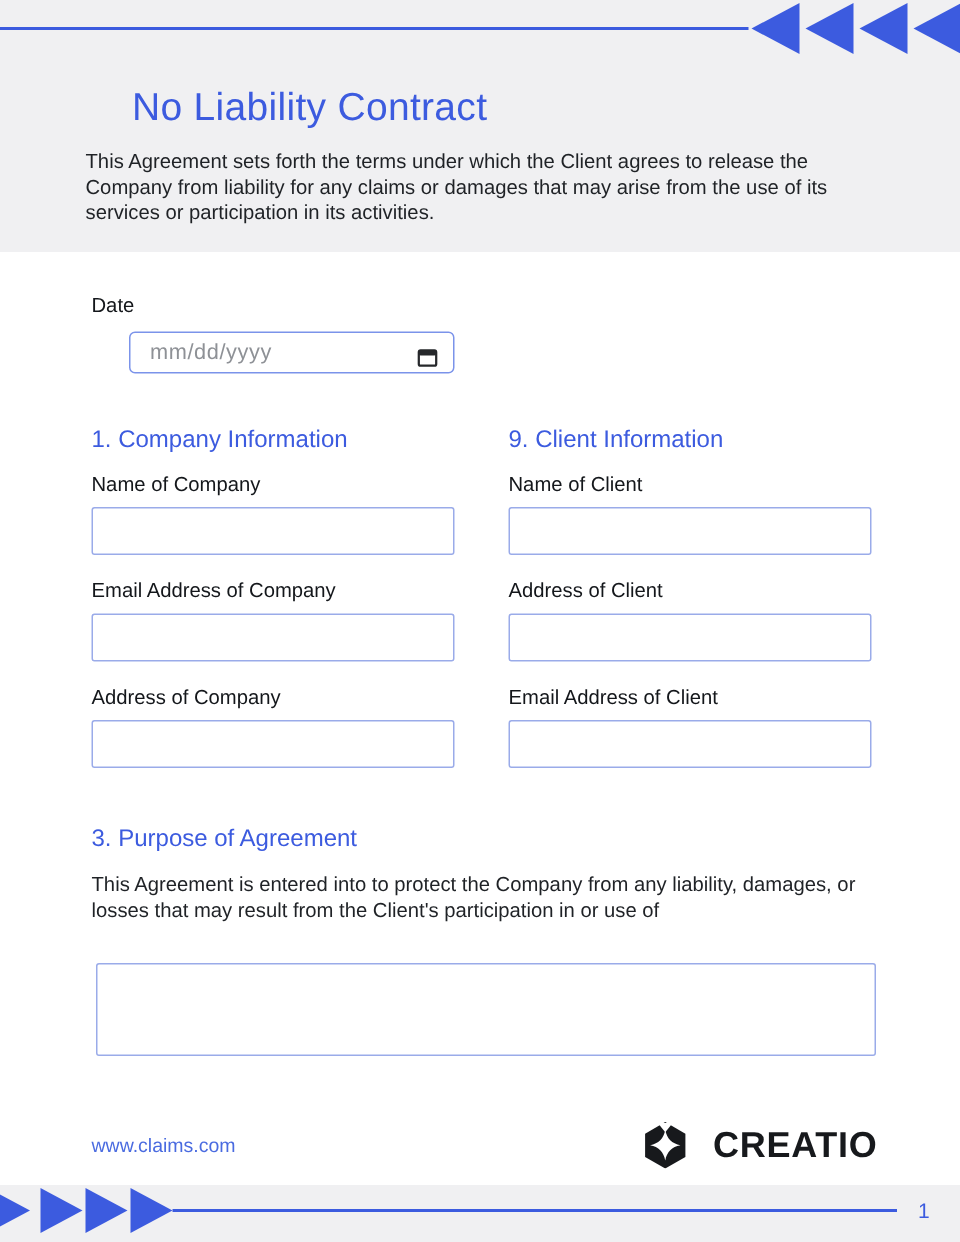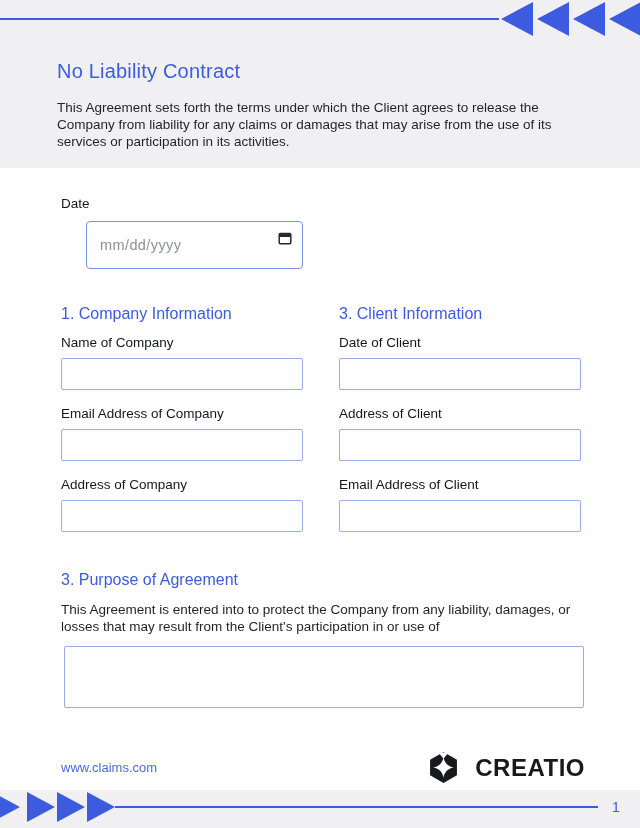--- a/index.html
+++ b/index.html
@@ -20,45 +20,45 @@
   .page{position:relative;width:640px;height:828px;overflow:hidden;background:var(--page_bg);}
 
   
   .band-top{position:absolute;top:0;left:0;width:640px;height:168px;background:var(--band_bg);}
   .rule-top{position:absolute;top:18px;left:0;width:499px;height:2px;background:var(--accent);}
   .tri-left{position:absolute;top:2px;width:0;height:0;
     border-top:17px solid transparent;border-bottom:17px solid transparent;
     border-right:32px solid var(--accent);}
   .tl1{left:501px}.tl2{left:537px}.tl3{left:573px}.tl4{left:609px}
   .header-text{position:absolute;top:52px;left:57px;width:534px;}
-  h1.title{font-size:20px;line-height:38px;font-weight:500;color:var(--accent);letter-spacing:.2px;}
+  h1.title{font-size:26px;line-height:38px;font-weight:500;color:var(--accent);letter-spacing:.2px;margin-left:31px;}
   .header-desc{margin-top:9px;font-size:13.5px;line-height:17px;color:var(--text);}
 
   
   .doc-body{position:absolute;top:168px;left:3px;width:640px;padding:28px 58px 0 58px;}
 
   .field-label{font-size:13.5px;line-height:16px;color:var(--label);margin-bottom:7px;}
   .date-group .field-label{margin-bottom:9px;}
-  .date-wrap{position:relative;width:242px;height:48px;padding-left:25px;}
+  .date-wrap{position:relative;width:242px;height:28px;padding-left:25px;}
   .date-input{width:100%;height:100%;border:1.5px solid var(--border_strong);border-radius:4px;
     background:#fff;padding:0 32px 0 13px;font-family:"Liberation Sans",sans-serif;
     font-size:14.5px;color:var(--text);outline:none;}
   .date-input::placeholder{color:var(--placeholder);letter-spacing:.4px;}
   .cal-icon{position:absolute;right:11px;top:10px;width:14px;height:14px;pointer-events:none;}
 
   .cols{display:grid;grid-template-columns:242px 242px;column-gap:36px;margin-top:36px;}
   .section-heading{font-size:16px;line-height:18px;font-weight:500;color:var(--accent);margin-bottom:12px;}
   .text-input{width:242px;height:32px;border:1px solid var(--border_light);border-radius:2px;
     background:#fff;padding:0 10px;font-family:"Liberation Sans",sans-serif;font-size:14px;
     color:var(--text);outline:none;display:block;}
   .field-block{margin-bottom:16px;}
   .field-block:last-child{margin-bottom:0;}
 
   .purpose{margin-top:39px;}
-  .purpose-desc{font-size:13.5px;line-height:17px;color:var(--text);margin-bottom:11px;width:530px;}
+  .purpose-desc{font-size:13.5px;line-height:17px;color:var(--text);margin-bottom:27px;width:530px;}
   .purpose-textarea{width:520px;height:62px;border:1px solid var(--border_light);border-radius:2px;
     background:#fff;resize:none;padding:8px 10px;font-family:"Liberation Sans",sans-serif;
     font-size:14px;color:var(--text);outline:none;display:block;margin-left:3px;}
 
   
   .footer-row{margin-top:44px;display:flex;align-items:center;justify-content:space-between;width:524px;}
   .site-link{font-size:13px;color:var(--link);text-decoration:none;}
   .brand{display:flex;align-items:center;gap:16px;}
   .brand-name{font-size:24px;font-weight:700;letter-spacing:.5px;color:var(--brand_dark);}
 
@@ -113,23 +113,23 @@
           <div class="field-label">Email Address of Company</div>
           <input class="text-input" type="text" style="">
         </div>
         <div class="field-block">
           <div class="field-label">Address of Company</div>
           <input class="text-input" type="text" style="">
         </div>
       </div>
 
       <div class="col">
-        <div class="section-heading">3. Client Information</div>
+        <div class="section-heading">9. Client Information</div>
         <div class="field-block">
-          <div class="field-label">Date of Client</div>
+          <div class="field-label">Name of Client</div>
           <input class="text-input" type="text" style="">
         </div>
         <div class="field-block">
           <div class="field-label">Address of Client</div>
           <input class="text-input" type="text" style="">
         </div>
         <div class="field-block">
           <div class="field-label">Email Address of Client</div>
           <input class="text-input" type="text" style="">
         </div>

